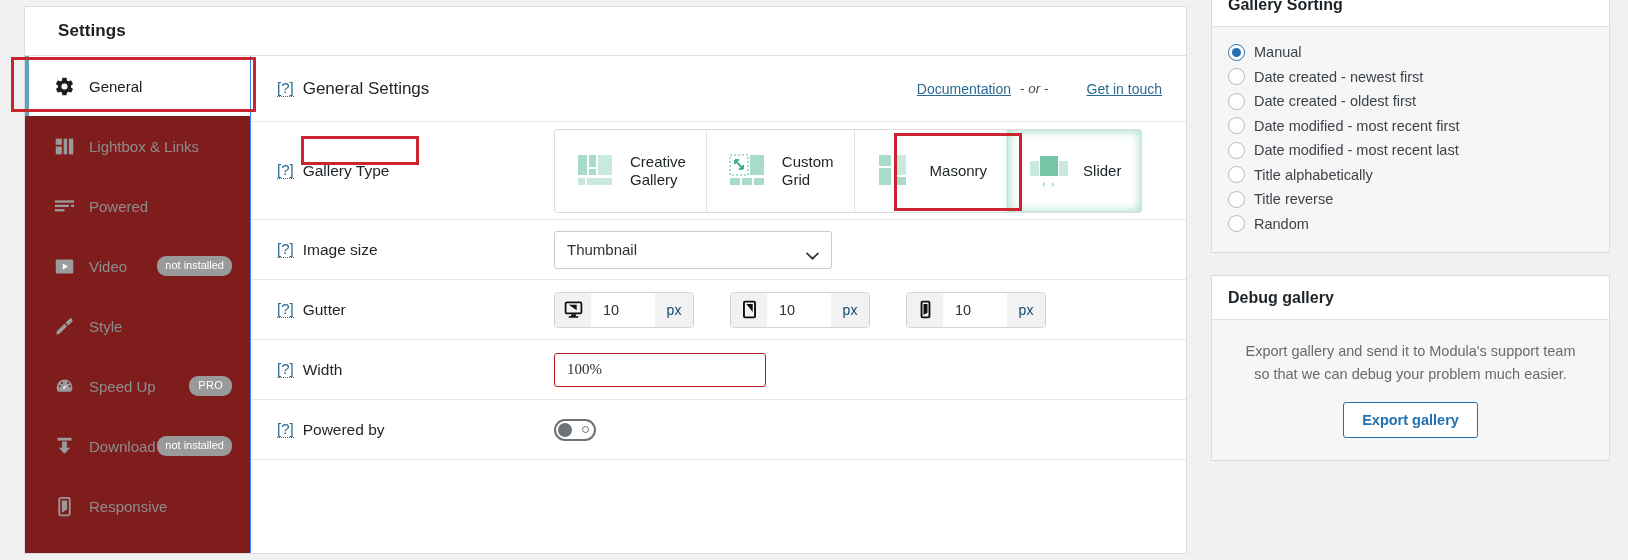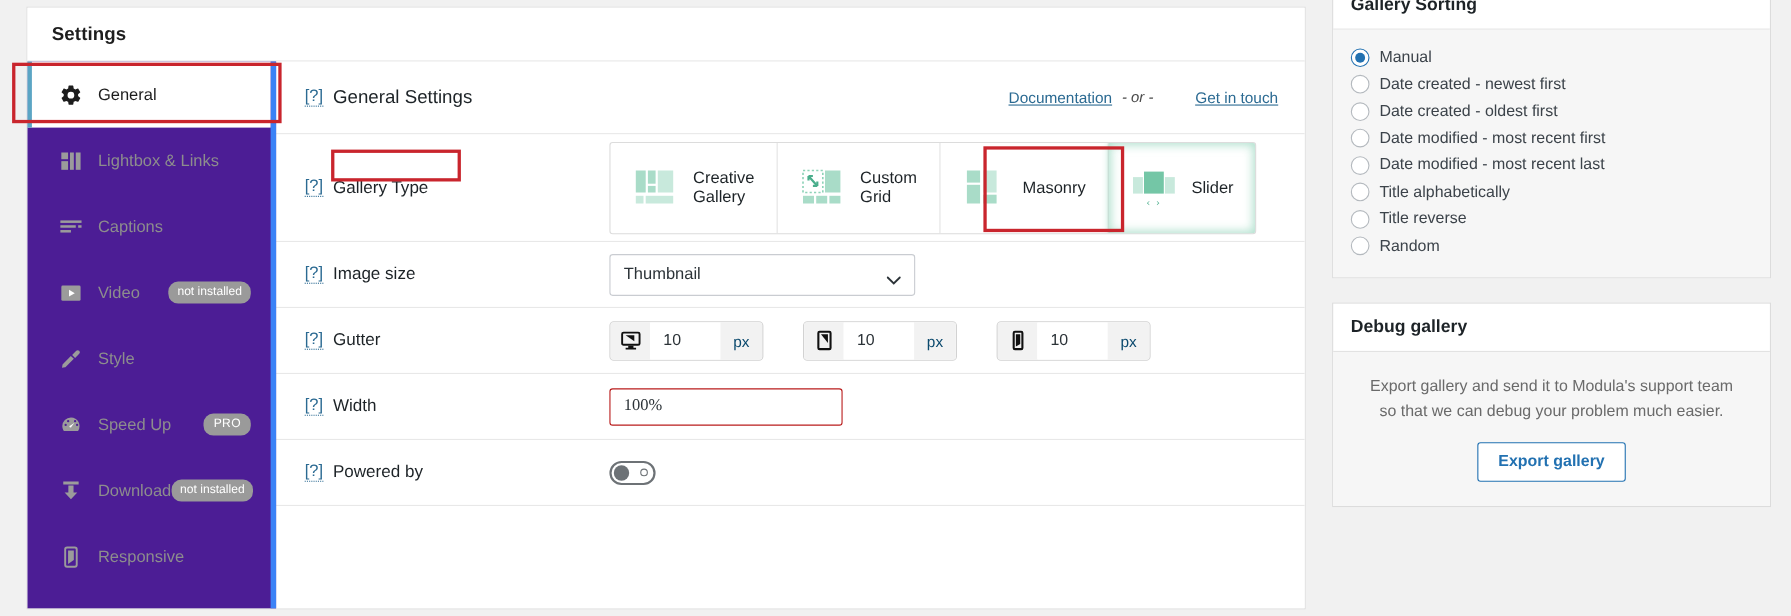--- a/index.html
+++ b/index.html
@@ -15,33 +15,33 @@
   .settings-card {
     position: absolute; left: 24px; top: 6px;
     width: 1163px; height: 548px;
     background: #ffffff;
     border: 1px solid #dcdcdc;
     display: flex; flex-direction: column;
   }
   .settings-titlebar {
     height: 49px; flex: 0 0 49px;
     display: flex; align-items: center;
-    padding-left: 22px;
+    padding-left: 33px;
     border-bottom: 1px solid #e2e2e2;
     background: #fff;
   }
   .settings-title { font-size: 17px; font-weight: bold; color: #1e1e1e; letter-spacing: .1px; }
 
   .settings-body { flex: 1; display: flex; min-height: 0; }
 
   
   .sidebar {
     width: 226px; flex: 0 0 226px;
-    background: #4c1d95;
-    border-right: 5px solid #3b82f6;
+    background: #7f1d1d;
+    border-right: 1px solid #3b82f6;
     position: relative;
   }
   .nav-item {
     position: relative;
     height: 60px;
     display: flex; align-items: center;
     padding-left: 28px;
     cursor: pointer;
   }
   .nav-item .nav-icon {
@@ -256,21 +256,21 @@
 
         <div class="nav-item">
           <span class="nav-icon">
             <svg width="21" height="21" viewBox="0 0 24 24">
                 <rect x="1" y="5" width="22" height="2.6" fill="#9b9b9b"></rect>
                 <rect x="1" y="10" width="16" height="2.6" fill="#9b9b9b"></rect>
                 <rect x="1" y="15" width="11" height="2.6" fill="#9b9b9b"></rect>
                 <rect x="19.5" y="10" width="3.5" height="2.6" fill="#9b9b9b"></rect>
               </svg>
           </span>
-          <span class="nav-label">Captions</span>
+          <span class="nav-label">Powered</span>
         </div>
 
         <div class="nav-item">
           <span class="nav-icon">
             <svg width="21" height="21" viewBox="0 0 24 24">
                 <rect x="2" y="4" width="20" height="16" rx="1.5" fill="#9b9b9b"></rect>
                 <path d="M10 8.5 16 12l-6 3.5Z" fill="#fff"></path>
               </svg>
           </span>
           <span class="nav-label">Video</span>

